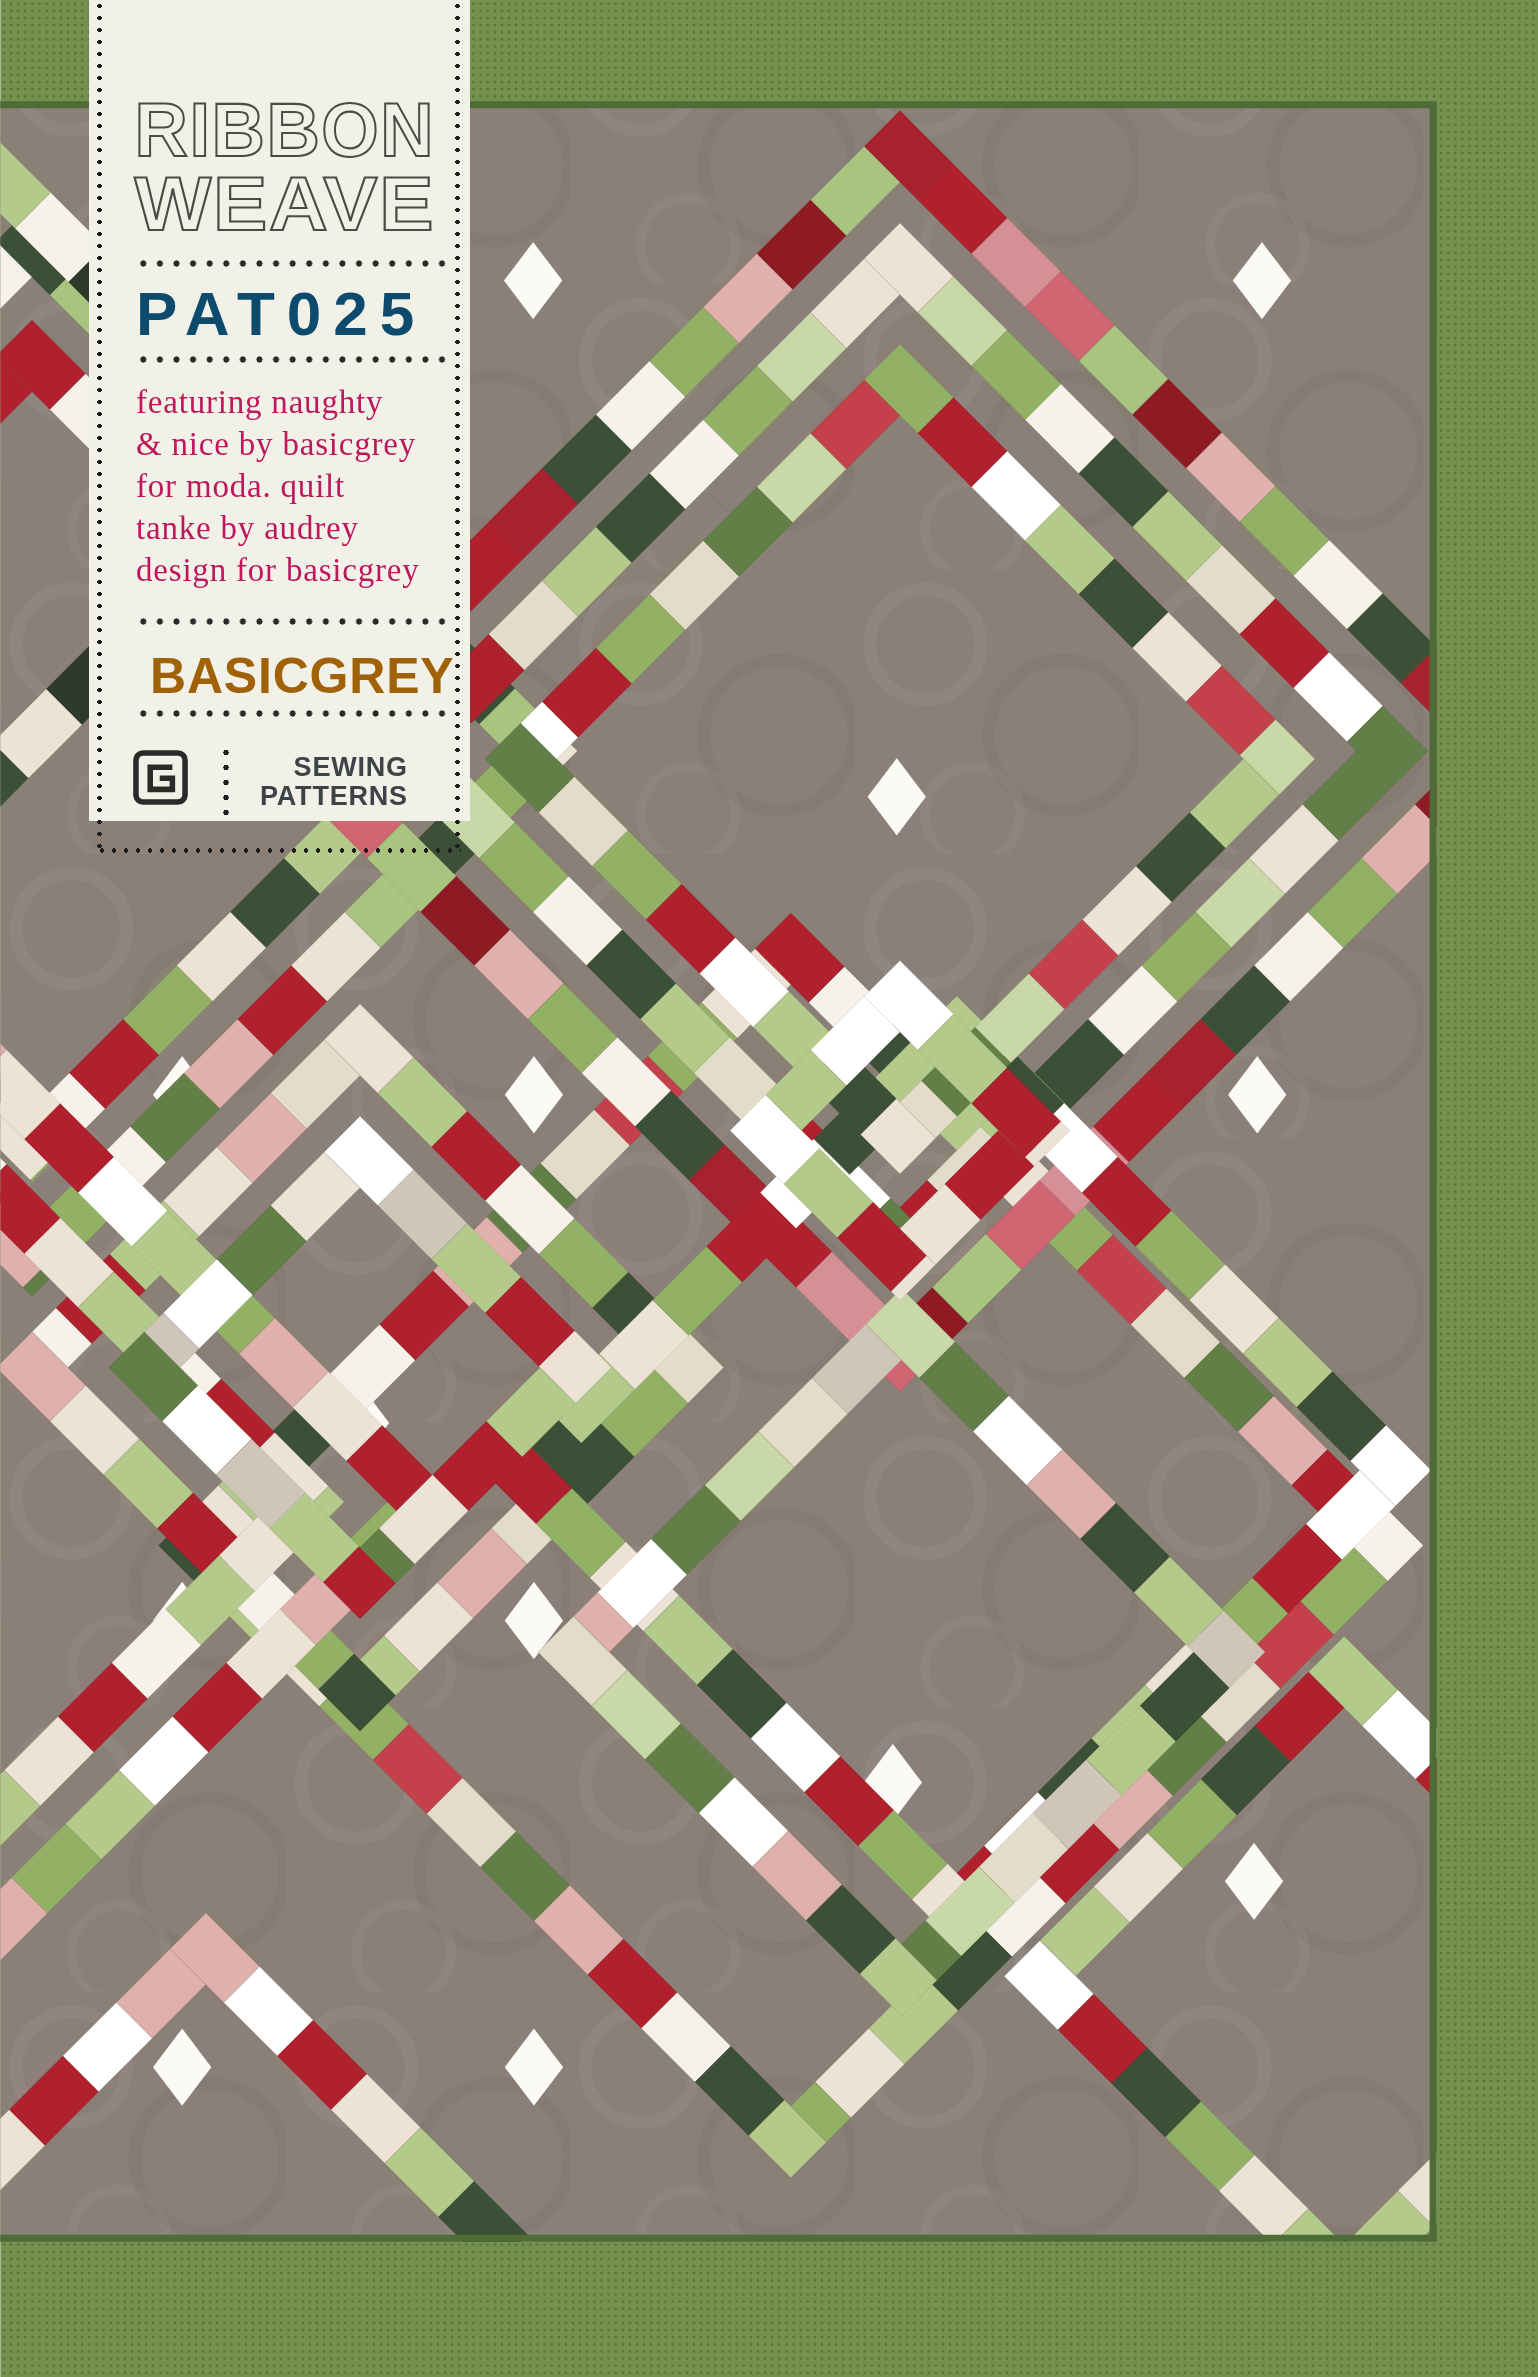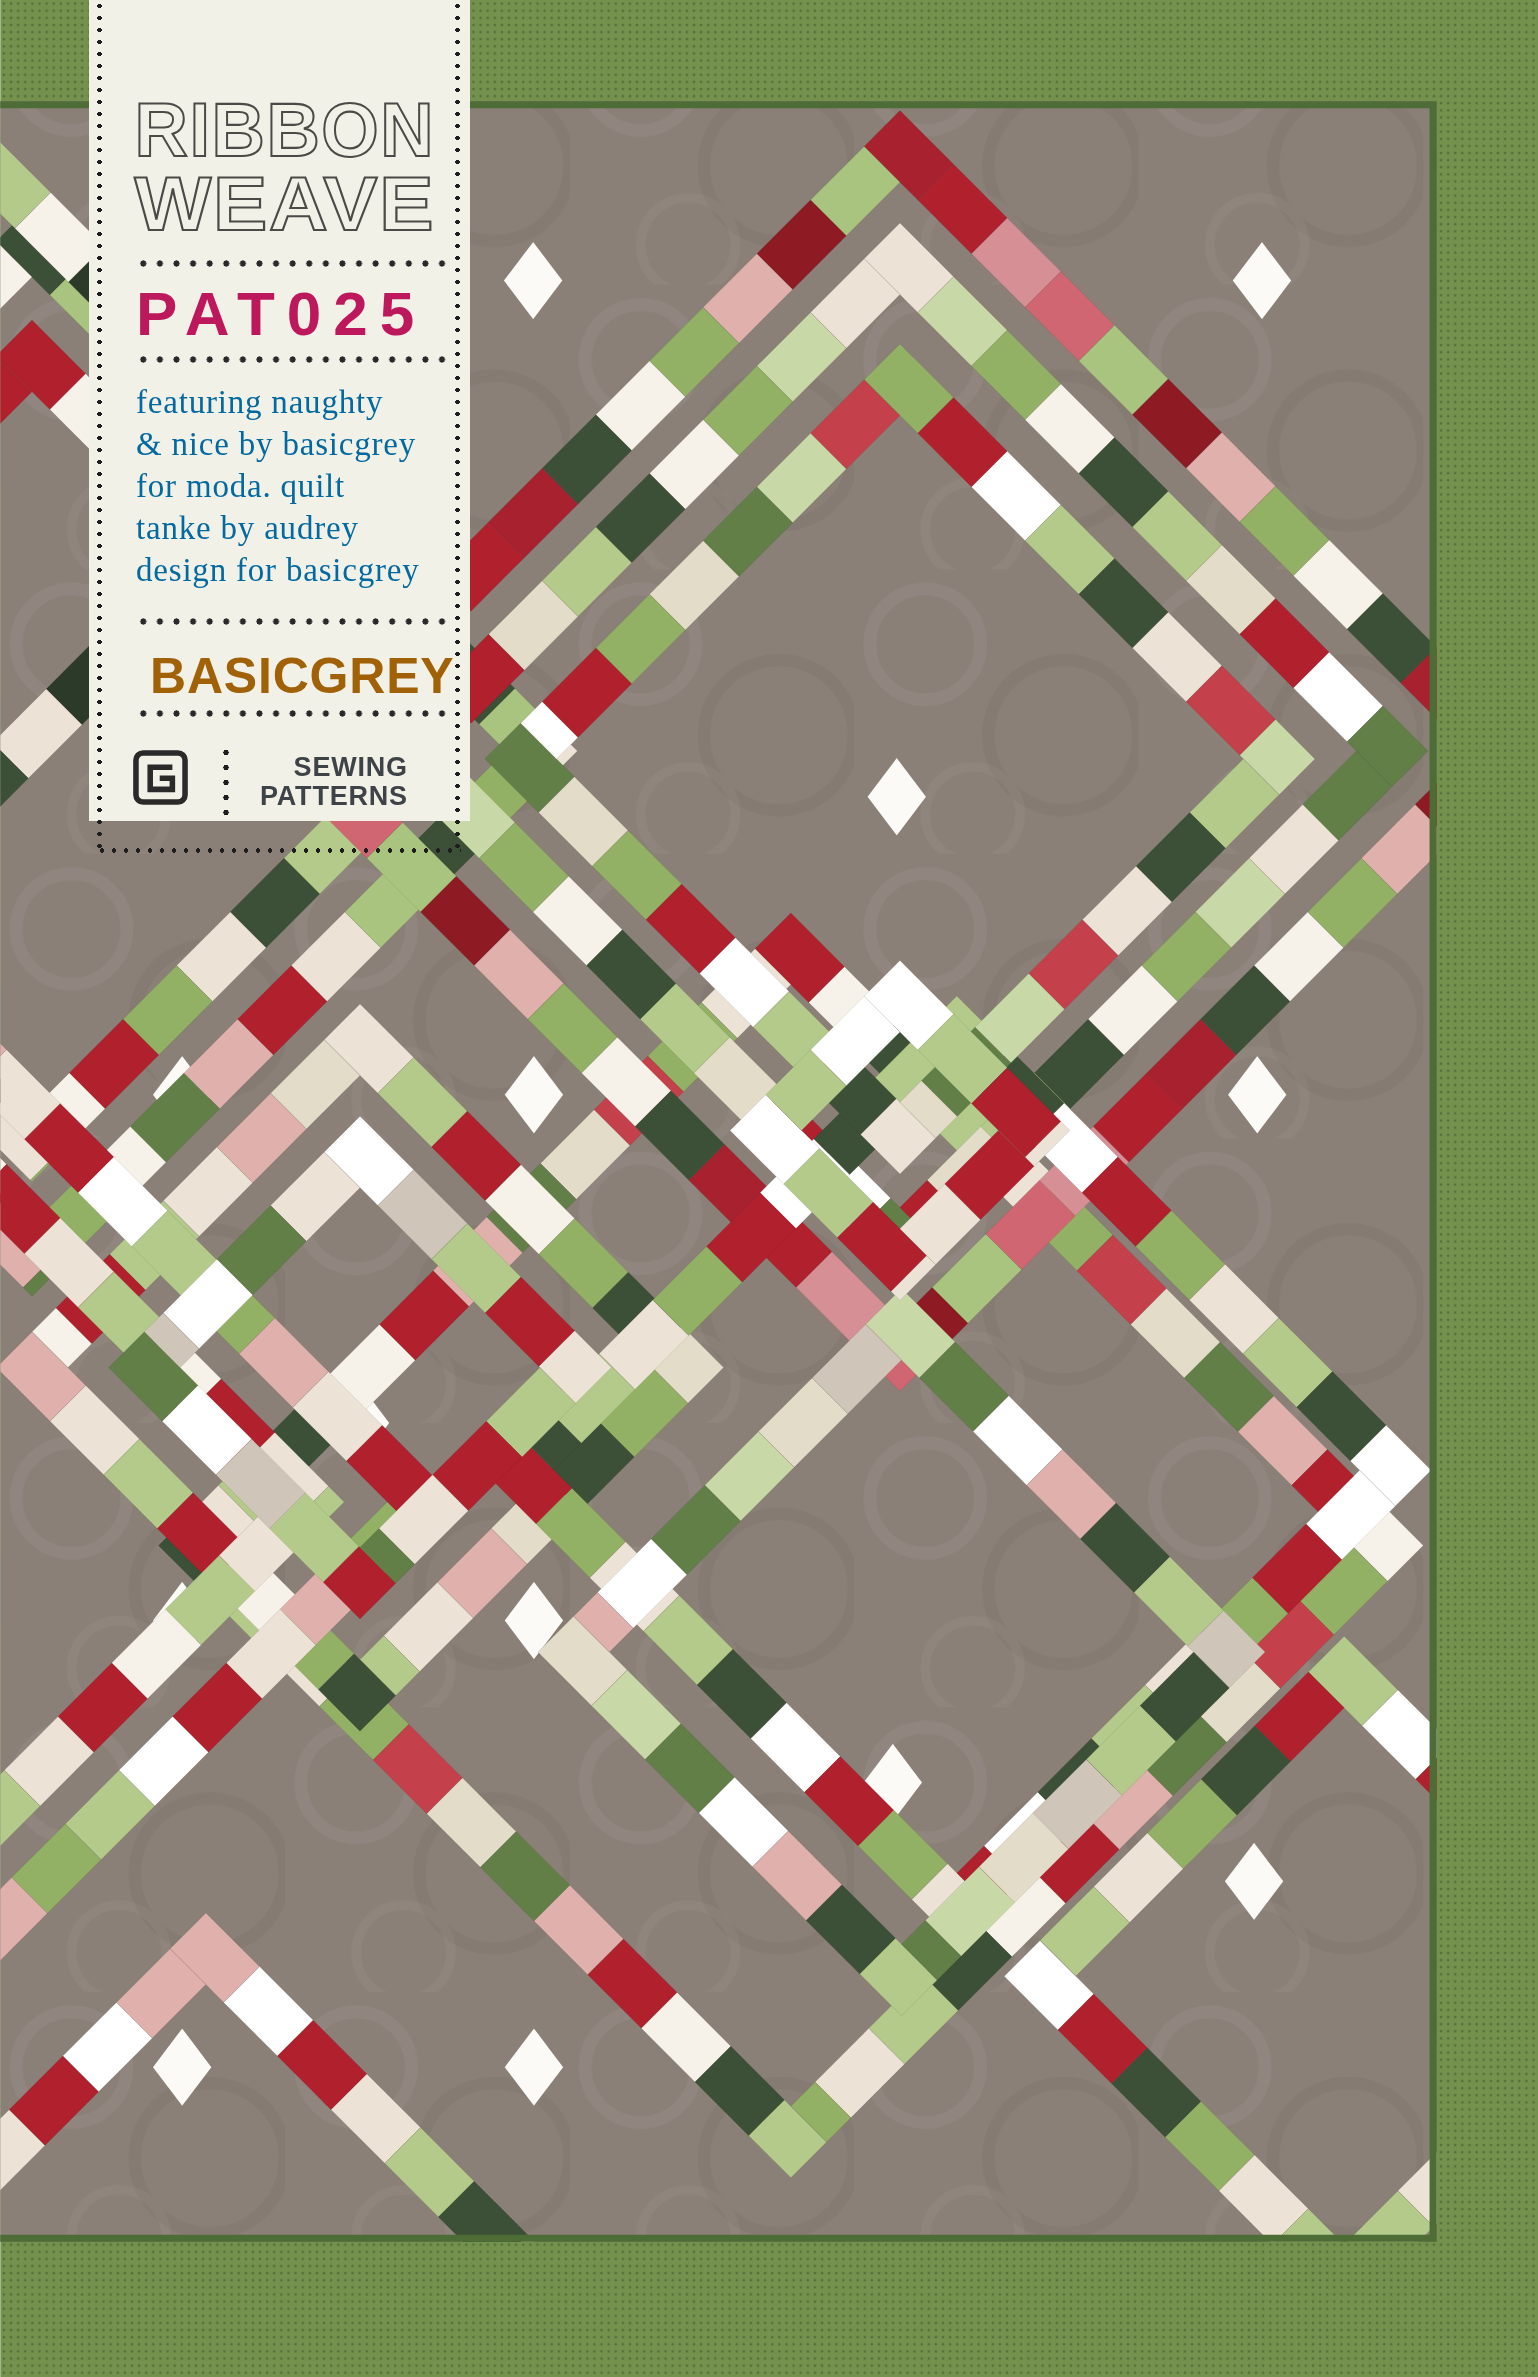--- a/index.html
+++ b/index.html
@@ -618,25 +618,25 @@
     <div class="dotcol" style="left:365px"></div>
     <div class="dotrow-border" style="left:7.1px;top:847px;width:365px"></div>
 
     <svg id="title-svg" width="318" height="174" viewBox="0 0 402 220">
       <text x="2" y="87" font-family="Liberation Sans, sans-serif" font-weight="bold" font-size="96" letter-spacing="2" textLength="380" lengthAdjust="spacingAndGlyphs" fill="none" stroke-width="2.6" stroke="#4a4a47">RIBBON</text>
       <text x="2" y="181" font-family="Liberation Sans, sans-serif" font-weight="bold" font-size="96" letter-spacing="2" textLength="380" lengthAdjust="spacingAndGlyphs" fill="none" stroke-width="2.6" stroke="#4a4a47">WEAVE</text>
     </svg>
 
     <div class="hdots" style="top:259px"></div>
 
-    <div id="pattern-number" style="color: #be185d;">PAT025</div>
+    <div id="pattern-number" style="color: #0c4a6e;">PAT025</div>
 
     <div class="hdots" style="top:355px"></div>
 
-    <div id="label-desc" style="color: #0369a1;">
+    <div id="label-desc" style="color: #be185d;">
       <div>featuring naughty</div>
       <div>&amp; nice by basicgrey</div>
       <div>for moda. quilt</div>
       <div>tanke by audrey</div>
       <div>design for basicgrey</div>
     </div>
 
     <div class="hdots" style="top:617px"></div>
 
     <div id="brand-name" style="color: #a16207; margin-left: 15px;">BASICGREY</div>

